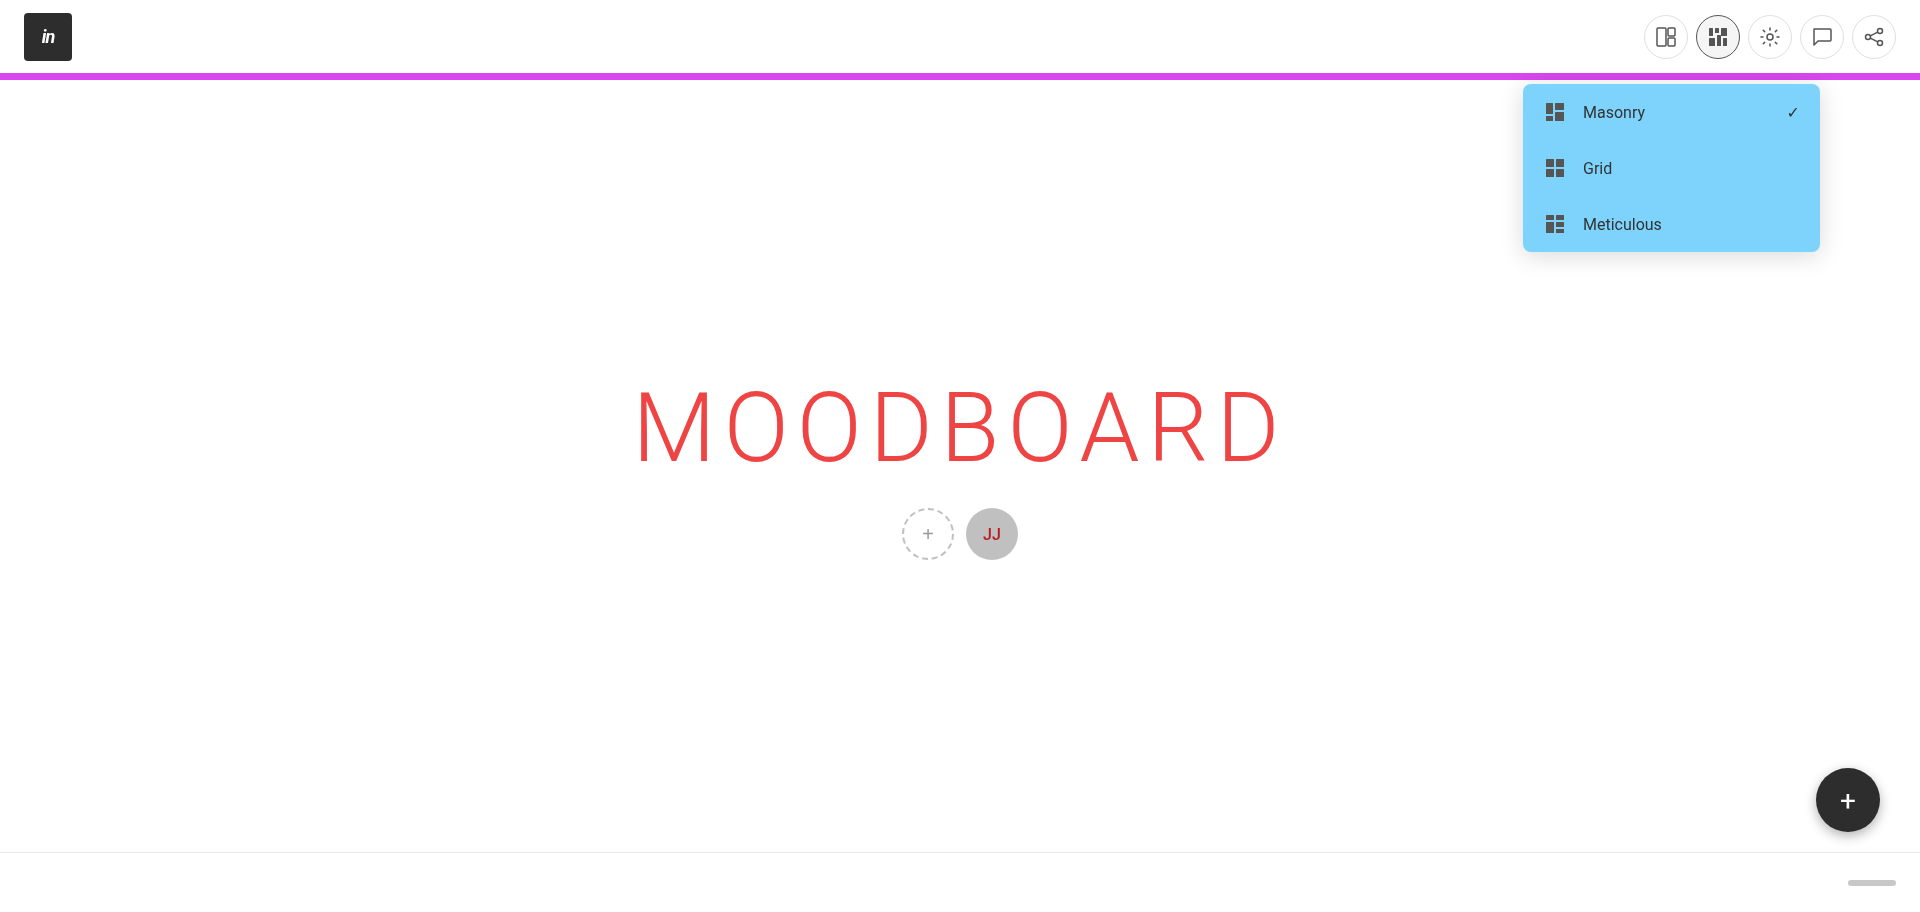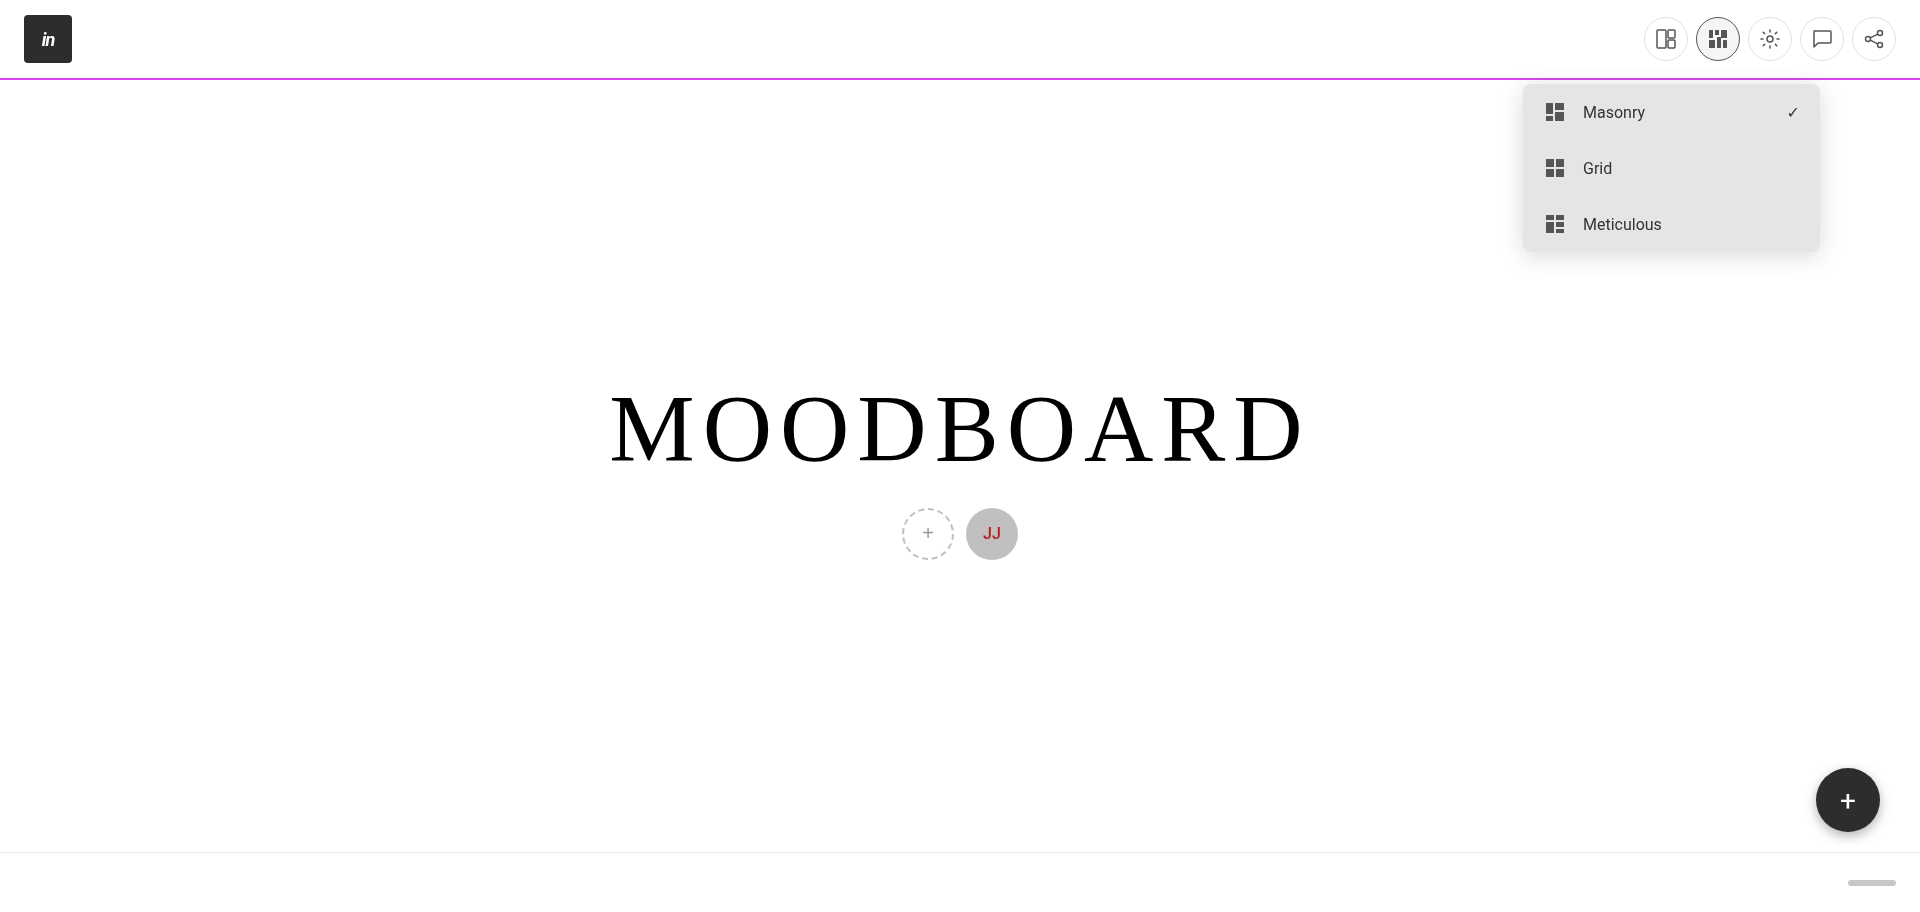--- a/index.html
+++ b/index.html
@@ -21,21 +21,21 @@
     .top-bar {
       position: absolute;
       top: 0;
       left: 0;
       right: 0;
       height: 80px;
       display: flex;
       align-items: center;
       justify-content: space-between;
       padding: 0 24px;
-      border-bottom: 2px solid #d946ef;
+      border-bottom: 7px solid #d946ef;
       background: #ffffff;
       z-index: 10;
     }
 
     .logo-container {
       width: 48px;
       height: 48px;
       background: #2d2d2d;
       border-radius: 4px;
       display: flex;
@@ -87,25 +87,24 @@
       display: flex;
       flex-direction: column;
       align-items: center;
       justify-content: center;
       padding-bottom: 60px;
     }
 
     .board-title {
       font-size: 96px;
       font-weight: 300;
-      color: #000000;
+      color: #ef4444;
       letter-spacing: 8px;
       text-transform: uppercase;
       margin-bottom: 24px;
-      font-family: Liberation Serif, serif;
     }
 
     .board-subtitle {
       font-size: 32px;
       font-weight: 300;
       color: #c0c0c0;
       margin-bottom: 60px;
     }
 
     .collaborators-row {
@@ -182,21 +181,21 @@
       box-shadow: 0 4px 12px rgba(0,0,0,0.3);
       z-index: 5;
     }
 
     
     .dropdown {
       position: absolute;
       top: 84px;
       right: 100px;
       width: 297px;
-      background: #e5e5e5;
+      background: #7dd3fc;
       border-radius: 8px;
       box-shadow: 0 4px 24px rgba(0,0,0,0.15);
       z-index: 100;
       overflow: hidden;
     }
 
     .dropdown-item {
       display: flex;
       align-items: center;
       padding: 16px 20px;

